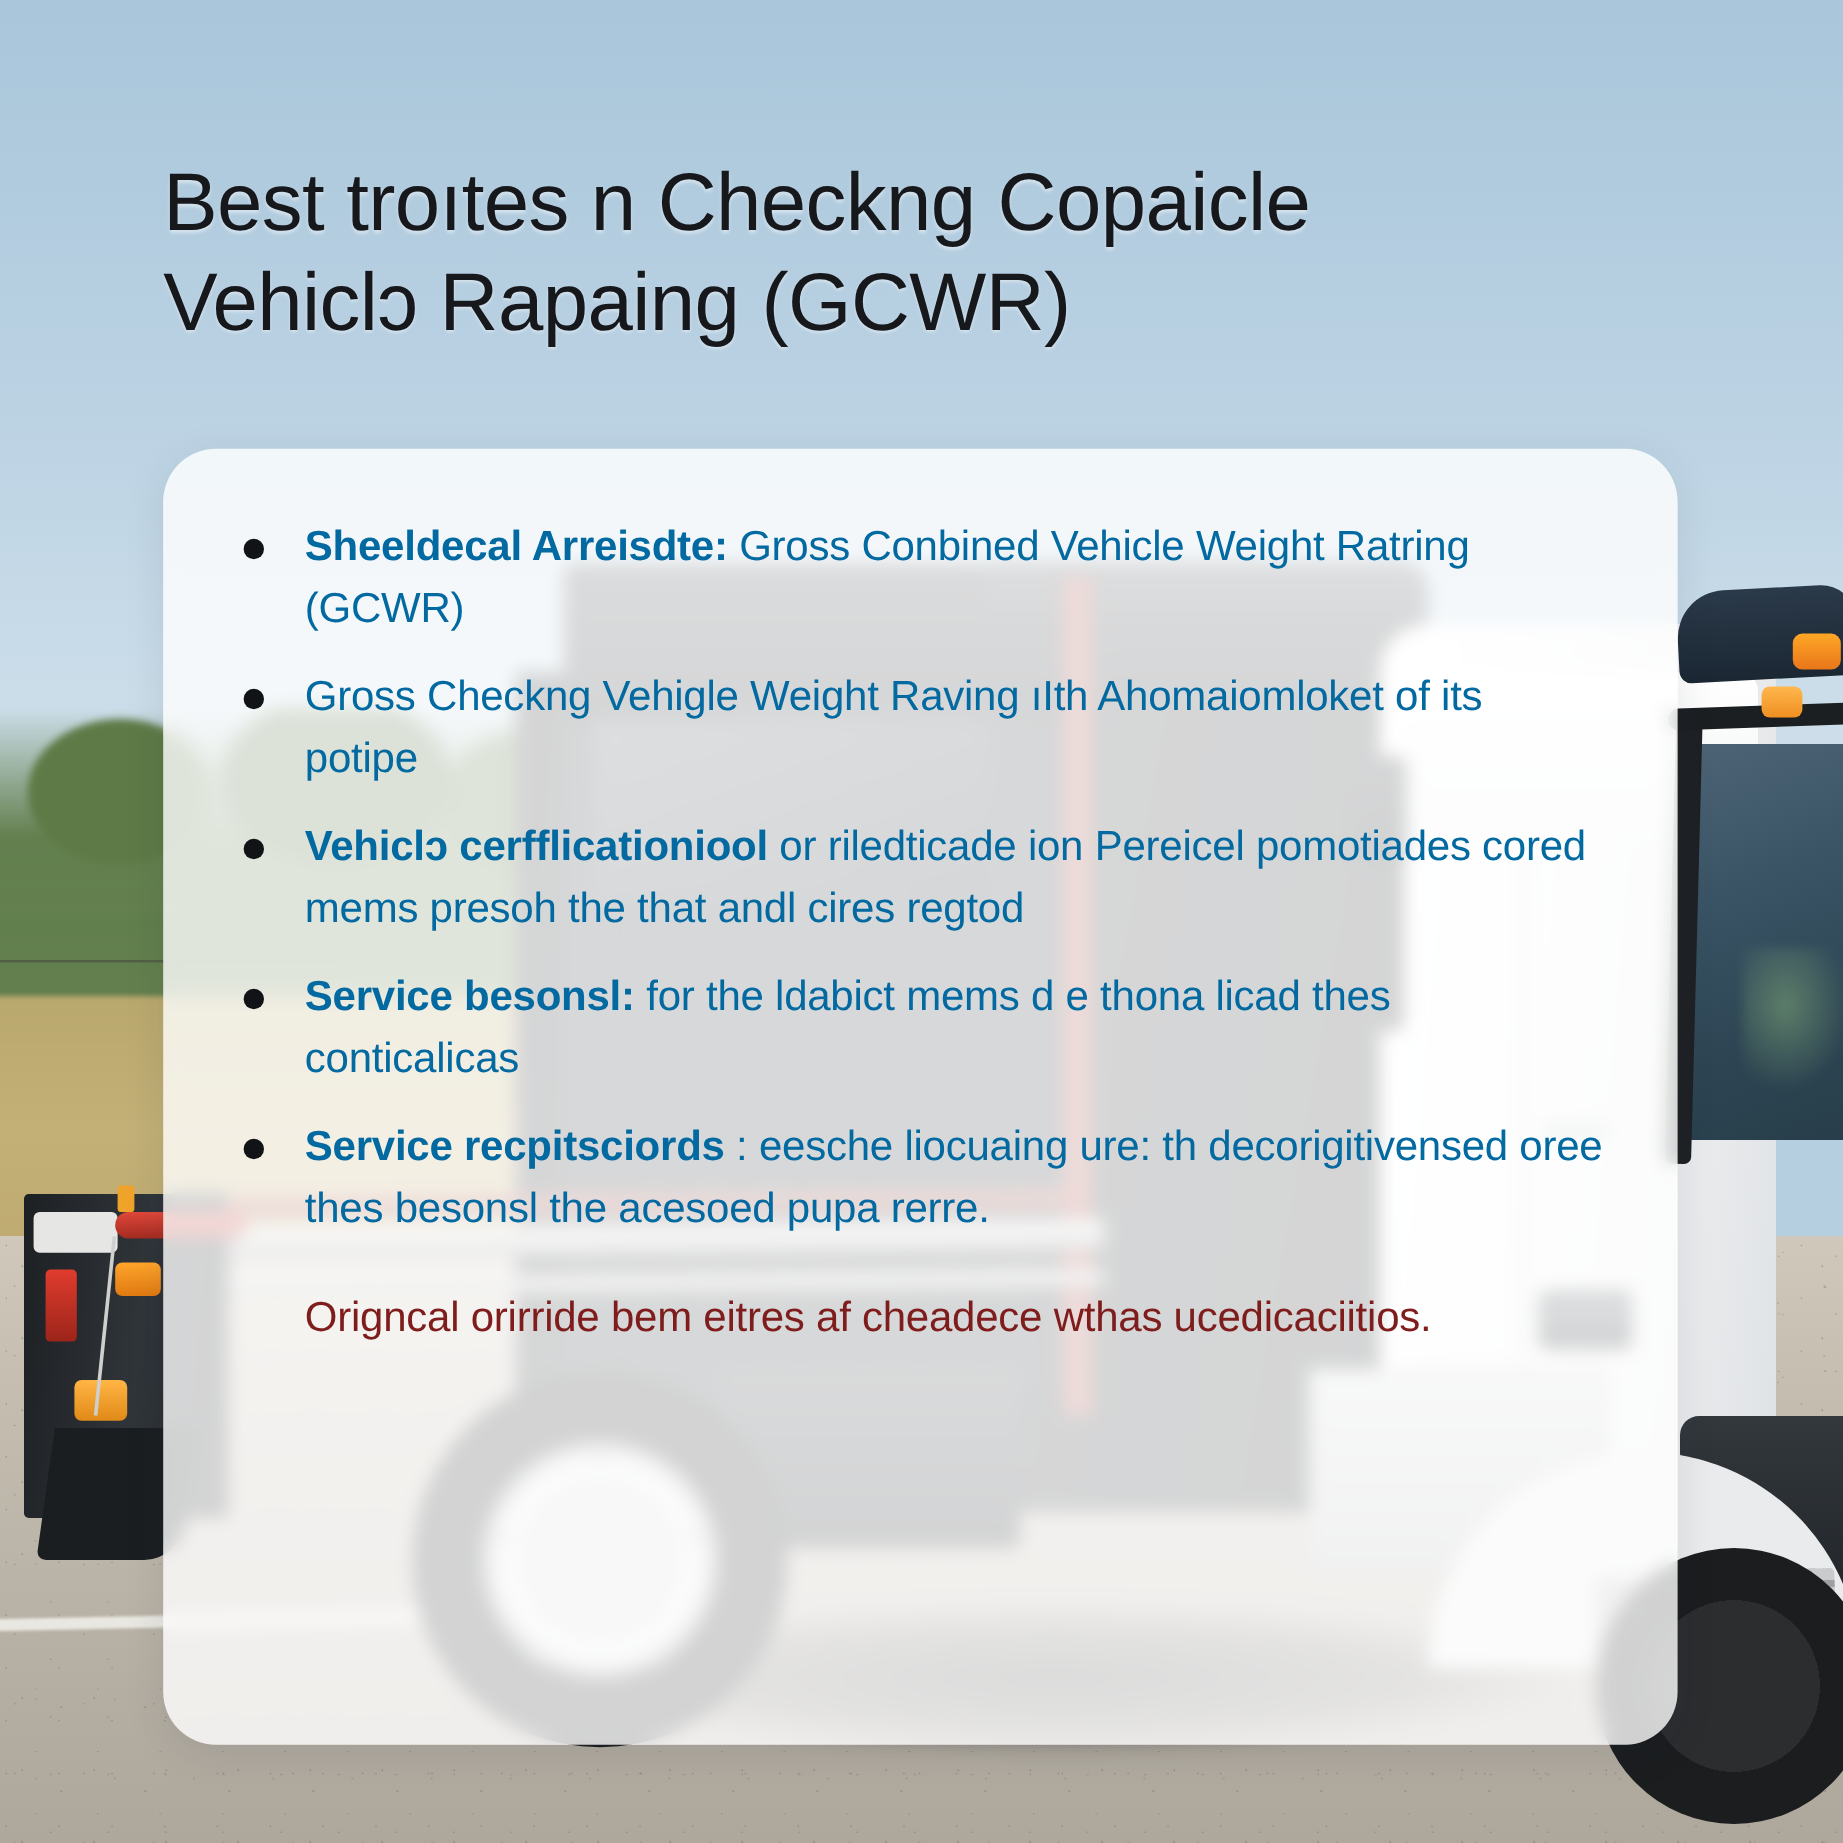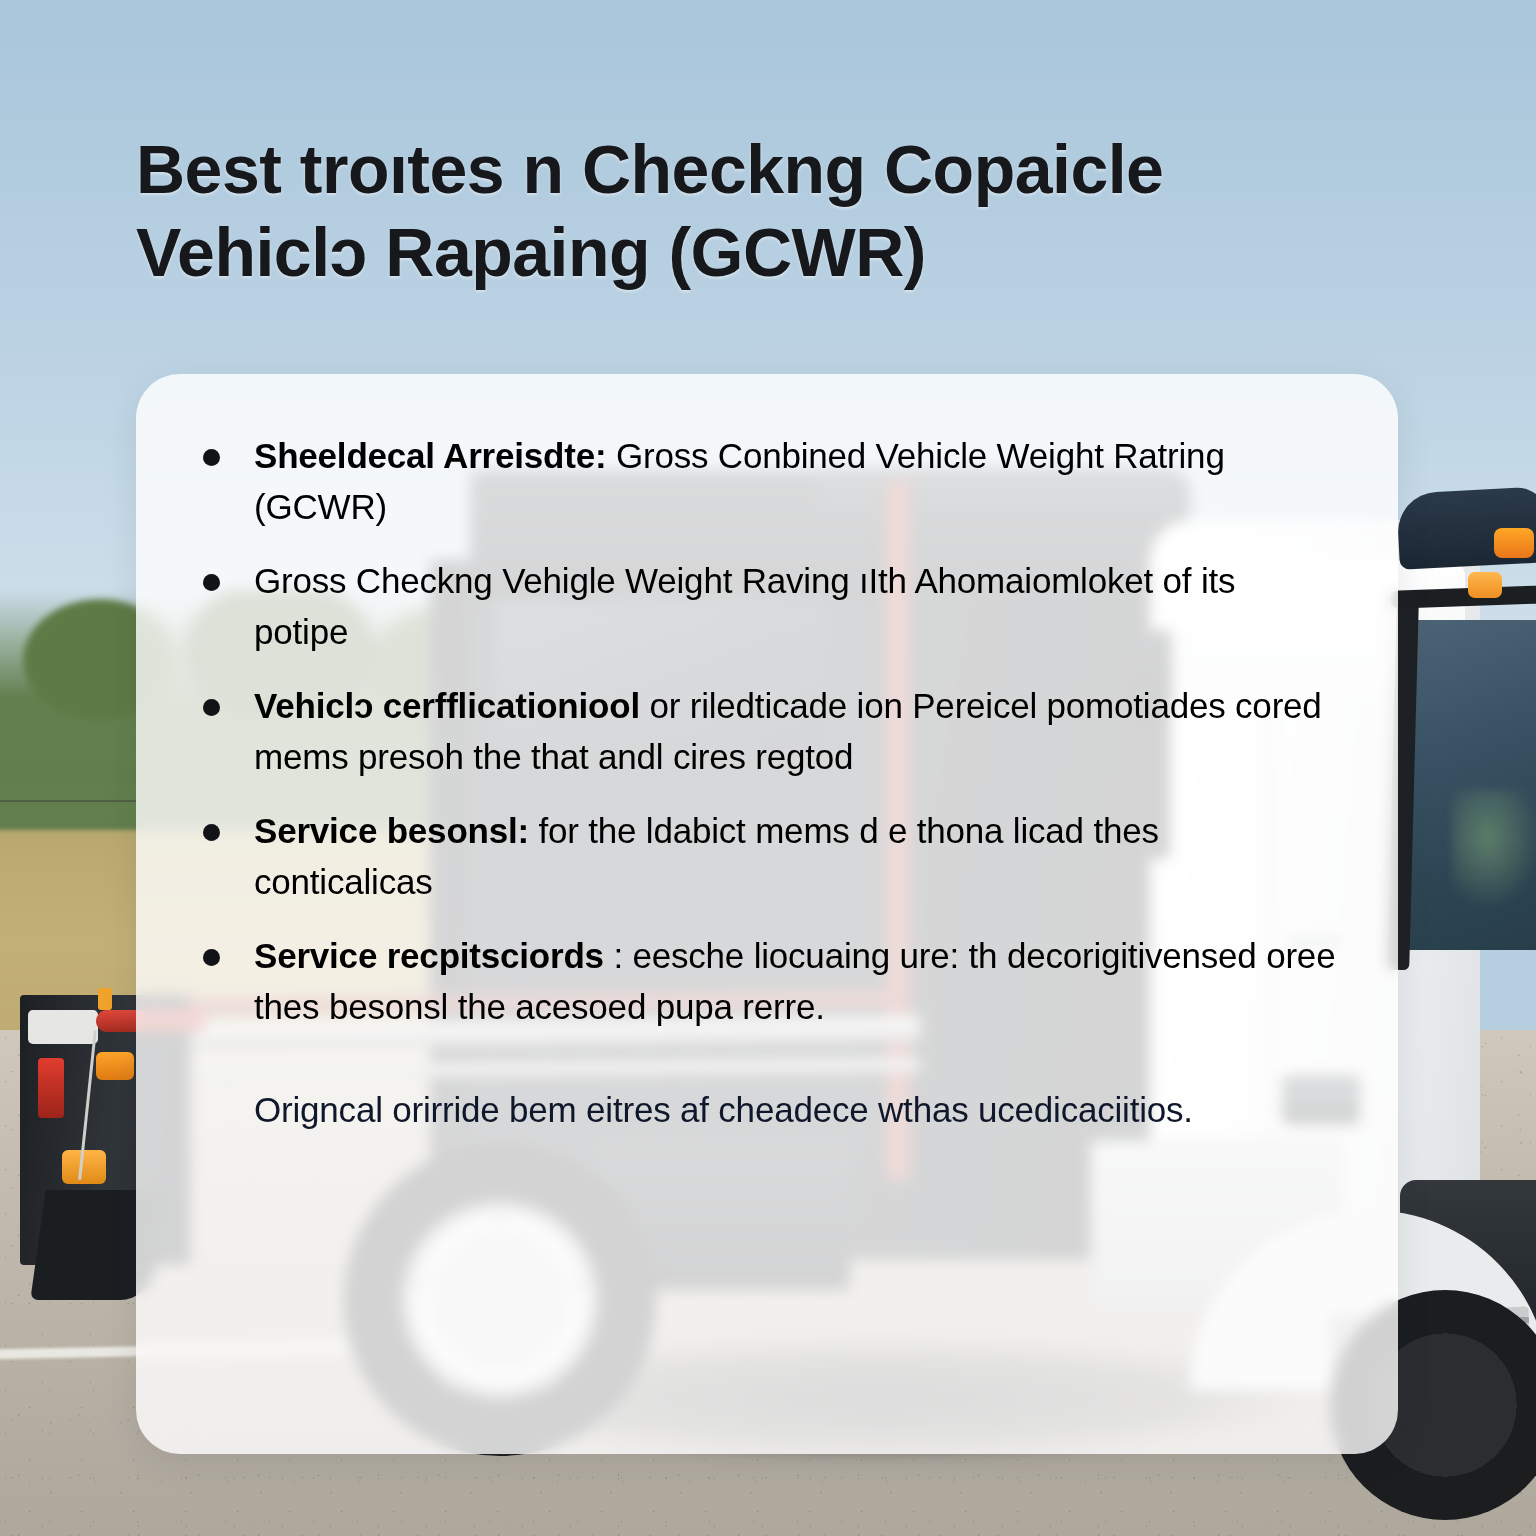--- a/index.html
+++ b/index.html
@@ -255,21 +255,21 @@
     border-radius:4px; transform:rotate(-2deg);
   }
   .toolbox{
     position:absolute; left:600px; top:1140px; width:250px; height:150px;
     background:linear-gradient(180deg,#44484c,#24282c); border-radius:6px;
   }
 
   
   #headline {
     position:absolute; left:136px; top:128px; width:1300px;
-    font-size:68px; font-weight:bold; line-height:1.22;
+    font-size:68px; font-weight:normal; line-height:1.22;
     color:#16181c; letter-spacing:-0.5px;
     text-shadow:0 2px 3px rgba(255,255,255,.45);
   }
   #headline .ln { display:block; }
 
   
   #card {
     position:absolute; left:136px; top:374px; width:1262px; height:1080px;
     background:rgba(255,255,255,.80);
     border-radius:44px;
@@ -278,36 +278,36 @@
     box-shadow:0 8px 34px rgba(30,40,55,.10);
     padding:56px 60px 40px 34px;
   }
   ul#bullets { list-style:none; }
   ul#bullets > li {
     position:relative;
     padding-left:84px;
     margin-bottom:22px;
     font-size:35px;
     line-height:1.47;
-    color:#000000;
+    color:#0369a1;
     letter-spacing:-.2px;
   }
   ul#bullets > li::before{
     content:"";
     position:absolute; left:33px; top:19px;
     width:17px; height:17px; border-radius:50%;
     background:#111316;
   }
   ul#bullets > li b { font-weight:bold; }
   #closing {
-    margin-top:52px;
+    margin-top:40px;
     padding-left:84px;
     font-size:35px;
     line-height:1.47;
-    color:#0f172a;
+    color:#7f1d1d;
     letter-spacing:-.2px;
   }
 </style>
 </head>
 <body>
 
 <div id="photo">
   <div class="sky"></div>
   <div class="treeline"></div>
   <div class="field"></div>

